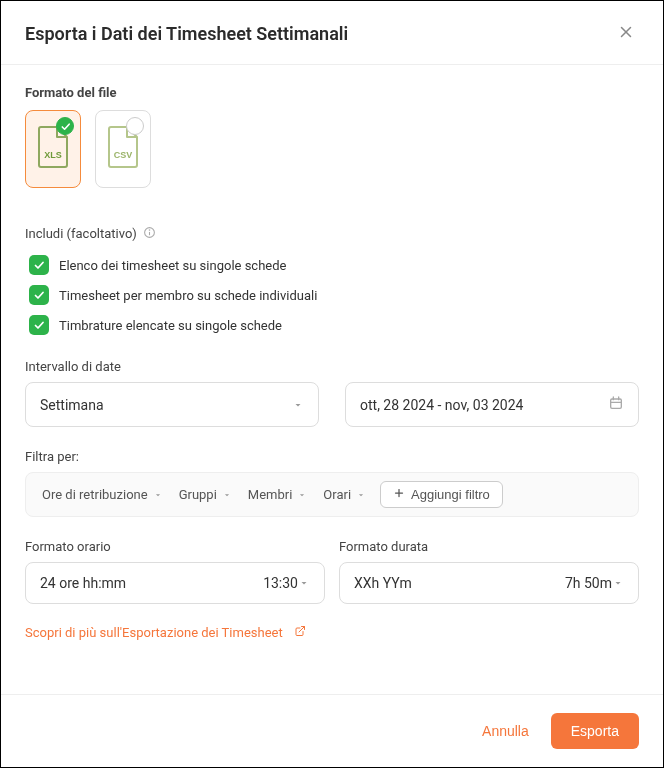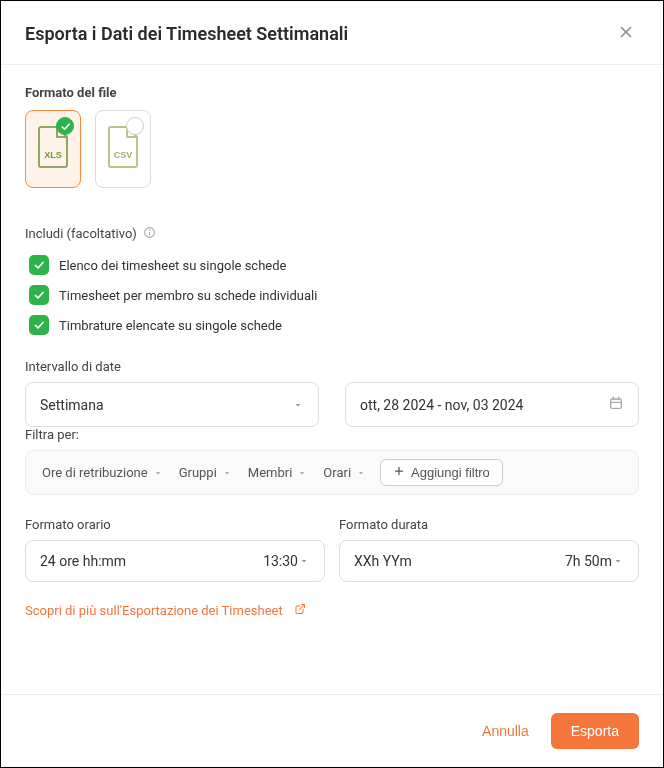--- a/index.html
+++ b/index.html
@@ -128,20 +128,21 @@
   }
   .date-label {
     font-size: 13px;
     color: #444;
     margin-bottom: 8px;
     margin-top: 6px;
   }
   .date-row {
     display: flex;
     gap: 26px;
+    margin-bottom: 22px;
   }
   .select-field {
     flex: 1;
     display: flex;
     align-items: center;
     justify-content: space-between;
     padding: 12px 14px;
     border: 1px solid #ddd;
     border-radius: 8px;
     background: #fff;

